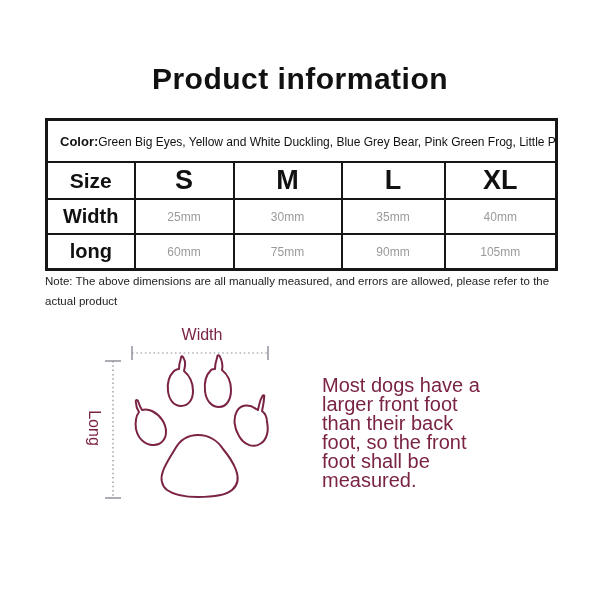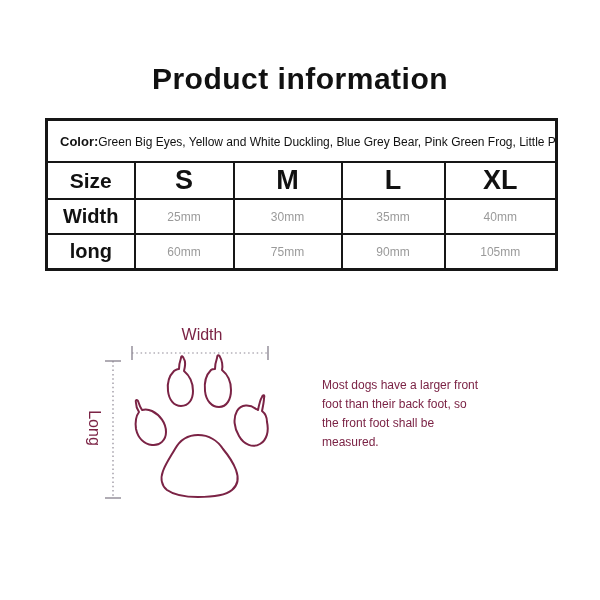--- a/index.html
+++ b/index.html
@@ -44,21 +44,21 @@
     position:absolute;left:162px;top:318px;width:80px;text-align:center;
     font-size:16px;color:var(--accent_maroon,#7b2345);
   }
   .long-label{
     position:absolute;left:70px;top:409px;width:44px;height:22px;text-align:center;
     font-size:16px;color:var(--accent_maroon,#7b2345);
     transform:rotate(90deg);transform-origin:center center;
   }
   .measure-text{
     position:absolute;left:322px;top:368px;width:162px;
-    font-size:12px;line-height:19px;color:var(--accent_maroon,#7b2345);
+    font-size:20px;line-height:19px;color:var(--accent_maroon,#7b2345);
   }
 </style>
 </head>
 <body>
 
 <div class="page">
 
   <div class="title">Product information</div>
 
   <table class="size-table">
@@ -92,20 +92,21 @@
       <tr class="dim-row">
         <th>long</th>
         <td class="val">60mm</td>
         <td class="val">75mm</td>
         <td class="val">90mm</td>
         <td class="val">105mm</td>
       </tr>
     </tbody>
   </table>
 
+  <div class="note">Note: The above dimensions are all manually measured, and errors are allowed, please refer to the actual product</div>
 
   <svg class="paw-svg" viewBox="0 0 260 200" xmlns="http://www.w3.org/2000/svg">
 
     <g>
       <line class="dim" x1="62" y1="30" x2="198" y2="30"></line>
       <line class="tick" x1="62" y1="23" x2="62" y2="37"></line>
       <line class="tick" x1="198" y1="23" x2="198" y2="37"></line>
     </g>
 
     <g>

